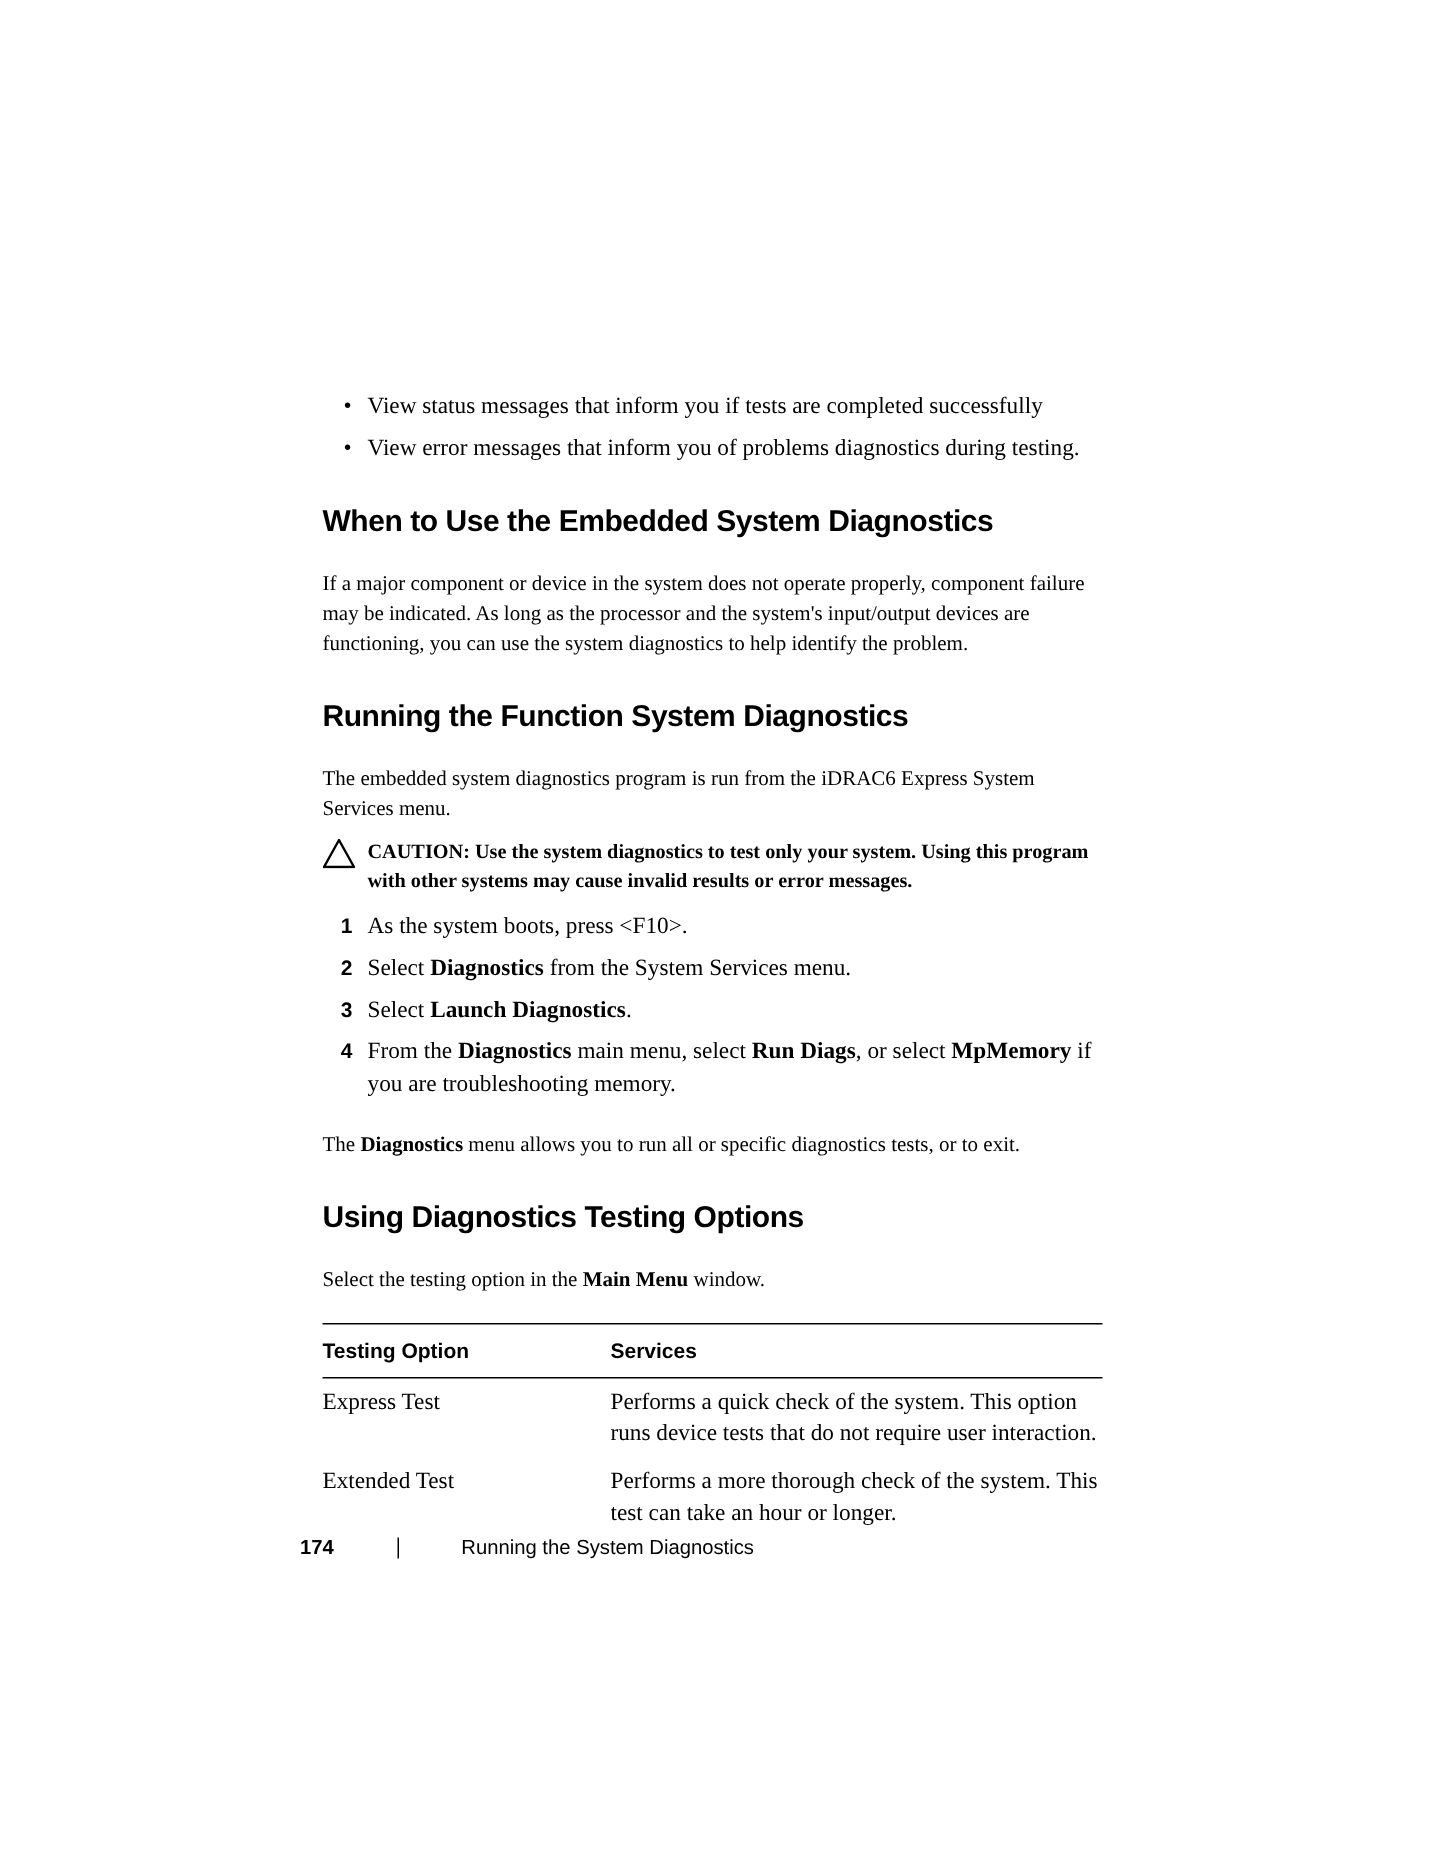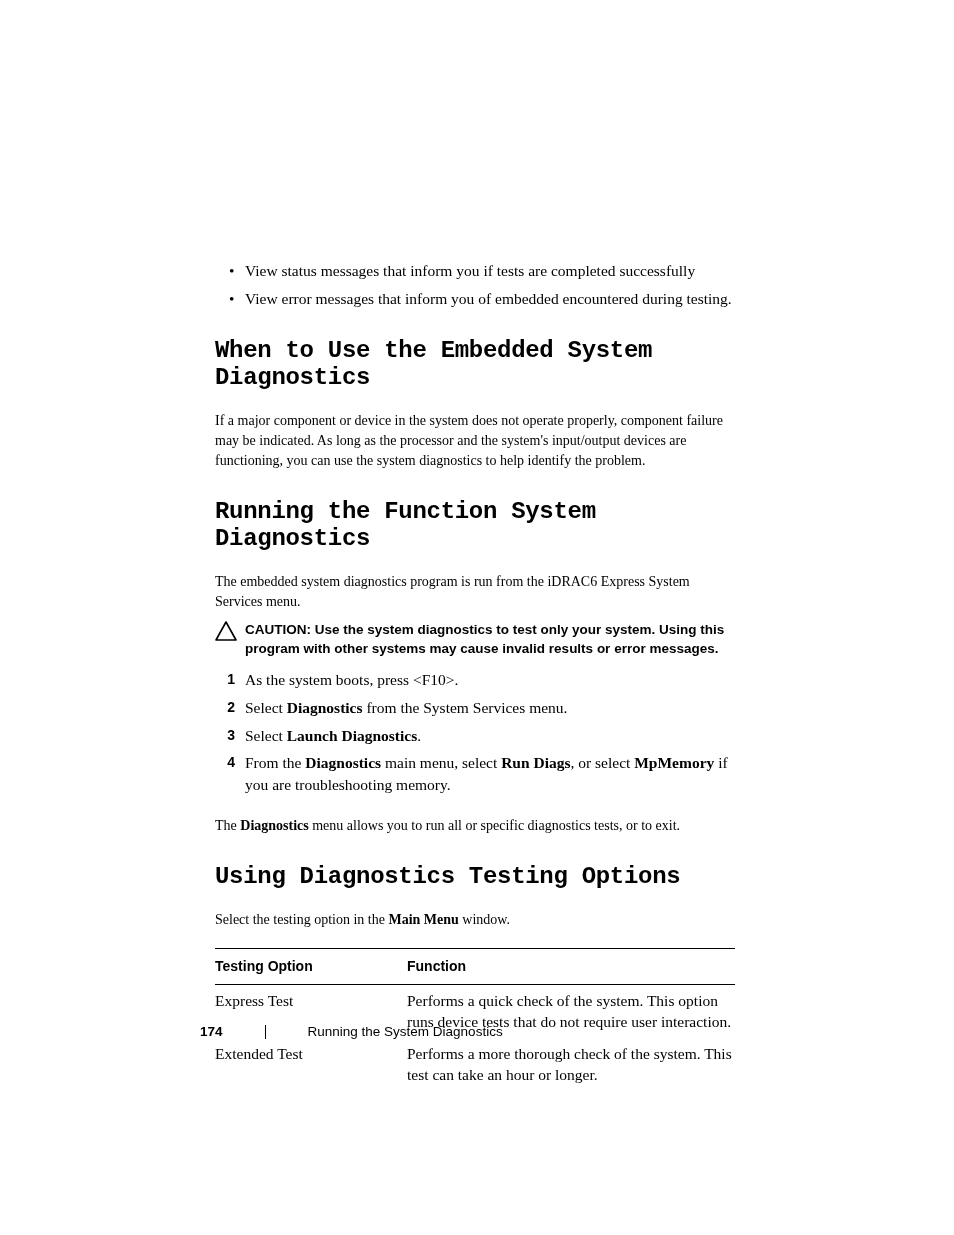--- a/index.html
+++ b/index.html
@@ -26,23 +26,23 @@
     font-size: 15.5px;
     line-height: 1.4;
   }
   .bullet-dot {
     width: 30px;
     padding-left: 14px;
     flex-shrink: 0;
   }
   .bullet-text { flex: 1; }
   h2 {
-    font-family: Liberation Mono, monospace;
-    font-weight: 700;
-    font-size: 24px;
+    font-family: Liberation Sans, sans-serif;
+    font-weight: 700;
+    font-size: 20px;
     margin-bottom: 10px;
     letter-spacing: -0.3px;
     font-stretch: condensed;
   }
   .para {
     font-size: 14px;
     line-height: 1.4;
     margin-bottom: 28px;
     margin-top: 20px;
   }
@@ -51,21 +51,21 @@
     display: flex;
     align-items: flex-start;
     margin-bottom: 10px;
   }
   .caution-icon {
     width: 30px;
     flex-shrink: 0;
   }
   .caution-icon svg { display: block; }
   .caution-text {
-    font-family: Liberation Sans, sans-serif;
+    font-family: Liberation Serif, serif;
     font-weight: 700;
     font-size: 13.5px;
     line-height: 1.4;
     flex: 1;
     font-stretch: condensed;
   }
   .ol { margin-bottom: 12px; }
   .ol-row {
     display: flex;
     font-size: 15.5px;
@@ -129,21 +129,21 @@
 
 <div class="page">
 
   <div class="top-bullets">
     <div class="bullet-row">
       <div class="bullet-dot">•</div>
       <div class="bullet-text">View status messages that inform you if tests are completed successfully</div>
     </div>
     <div class="bullet-row">
       <div class="bullet-dot">•</div>
-      <div class="bullet-text">View error messages that inform you of embedded encountered during testing.</div>
+      <div class="bullet-text">View error messages that inform you of problems diagnostics during testing.</div>
     </div>
   </div>
 
   <h2>When to Use the Embedded System Diagnostics</h2>
   <p class="para">If a major component or device in the system does not operate properly, component failure may be indicated. As long as the processor and the system's input/output devices are functioning, you can use the system diagnostics to help identify the problem.</p>
 
   <h2>Running the Function System Diagnostics</h2>
   <p class="para para-tight">The embedded system diagnostics program is run from the iDRAC6 Express System Services menu.</p>
 
   <div class="caution-row">
@@ -177,21 +177,21 @@
   </div>
 
   <p class="para"><span>The </span><span class="b">Diagnostics</span><span> menu allows you to run all or specific diagnostics tests, or to exit.</span></p>
 
   <h2>Using Diagnostics Testing Options</h2>
   <p class="para" style="margin-bottom:18px"><span>Select the testing option in the </span><span class="b">Main Menu</span><span> window.</span></p>
 
   <div class="table">
     <div class="trow header">
       <div class="tc1">Testing Option</div>
-      <div class="tc2">Function</div>
+      <div class="tc2">Services</div>
     </div>
     <div class="trow">
       <div class="tc1">Express Test</div>
       <div class="tc2">Performs a quick check of the system. This option runs device tests that do not require user interaction.</div>
     </div>
     <div class="trow">
       <div class="tc1">Extended Test</div>
       <div class="tc2">Performs a more thorough check of the system. This test can take an hour or longer.</div>
     </div>
   </div>

